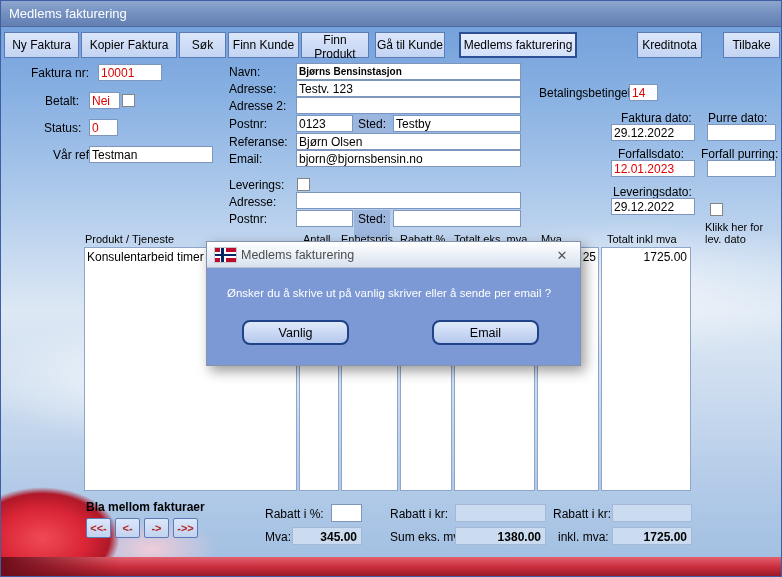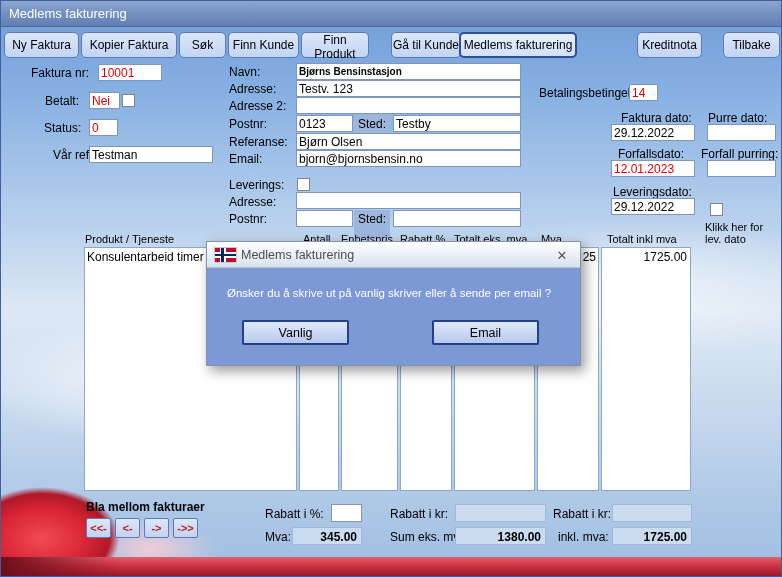--- a/index.html
+++ b/index.html
@@ -23,21 +23,21 @@
     background:linear-gradient(90deg,#6d0e1a, rgba(109,14,26,0)); }
 
   .titlebar { position:absolute; left:0; top:0; width:780px; height:26px;
     background:linear-gradient(180deg,#8ea6cf 0%,#7490c0 50%,#637fb3 100%);
     border-bottom:1px solid #51679a; }
   .title { position:absolute; left:8px; top:5px; font-size:13px; color:#fff; }
 
   button { font-family:"Liberation Sans",sans-serif; cursor:default; }
   .tb { position:absolute; top:31px; height:26px; font-size:12px; color:#000;
     background:linear-gradient(180deg,#dbe6f9 0%,#c3d4f3 100%);
-    border:1px solid #5a7ab8; border-radius:5px; }
+    border:1px solid #5a7ab8; border-radius:0; }
   .tb.active { background:linear-gradient(180deg,#e8effd 0%,#d2e0fa 100%); border:2px solid #2c4f96; }
 
   .lbl { position:absolute; font-size:12px; color:#000; white-space:nowrap; }
   .lbl.sm { font-size:11px; white-space:normal; }
   .lbl.b { font-weight:bold; }
   .inp { position:absolute; height:17px; background:#fff; border:1px solid #7e96be;
     font-family:"Liberation Sans",sans-serif; font-size:12px; color:#000; padding:0 2px; }
   .inp.red { color:#e00000; }
   .inp.bold { font-weight:bold; font-size:10px; }
   .chk { position:absolute; width:13px; height:13px; background:#fff; border:1px solid #848484; }
@@ -66,40 +66,40 @@
       linear-gradient(to bottom, transparent 4px, #fff 4px, #fff 10px, transparent 10px),
       linear-gradient(to right, transparent 5px, #fff 5px, #fff 11px, transparent 11px),
       #ba0c2f;
     box-shadow:0 0 0 1px #c8c8c8; }
   .dlg-title { position:absolute; left:34px; top:6px; font-size:12.5px; color:#4c4c4c; }
   .dlg-close { position:absolute; right:9px; top:4px; width:18px; height:18px; font-size:13px;
     color:#555; background:transparent; border:none; }
   .dlg-msg { position:absolute; left:20px; top:45px; font-size:11.5px; color:#fff; white-space:nowrap; }
   .dlg-btn { position:absolute; top:78px; width:107px; height:25px; font-size:12.5px; color:#000;
     background:linear-gradient(180deg,#dfe9fa 0%,#b5c8ee 100%);
-    border:2px solid #1f4288; border-radius:2px; }
+    border:2px solid #1f4288; border-radius:8px; }
 </style>
 </head>
 <body>
 
 <div class="window">
   <div class="bg"></div>
   <div class="tulip"></div>
   <div class="strip"></div>
 
   <div class="titlebar">
     <span class="title">Medlems fakturering</span>
   </div>
 
   <button class="tb" style="left:3px;width:75px">Ny Faktura</button>
   <button class="tb" style="left:80px;width:96px">Kopier Faktura</button>
   <button class="tb" style="left:178px;width:47px">Søk</button>
   <button class="tb" style="left:227px;width:71px">Finn Kunde</button>
   <button class="tb" style="left:300px;width:68px">Finn Produkt</button>
-  <button class="tb" style="left:390px;width:70px">Gå til Kunde</button>
+  <button class="tb" style="left:374px;width:70px">Gå til Kunde</button>
   <button class="tb active" style="left:458px;width:118px">Medlems fakturering</button>
   <button class="tb" style="left:636px;width:65px">Kreditnota</button>
   <button class="tb" style="left:722px;width:57px">Tilbake</button>
 
   <span class="lbl" style="left:30px;top:65px">Faktura nr:</span>
   <input class="inp red" style="left: 97px; top: 63px; width: 64px;" value="10001">
   <span class="lbl" style="left:44px;top:93px">Betalt:</span>
   <input class="inp red" style="left: 88px; top: 91px; width: 31px;" value="Nei">
   <div class="chk" style="left:121px;top:93px"></div>
   <span class="lbl" style="left:43px;top:120px">Status:</span>

